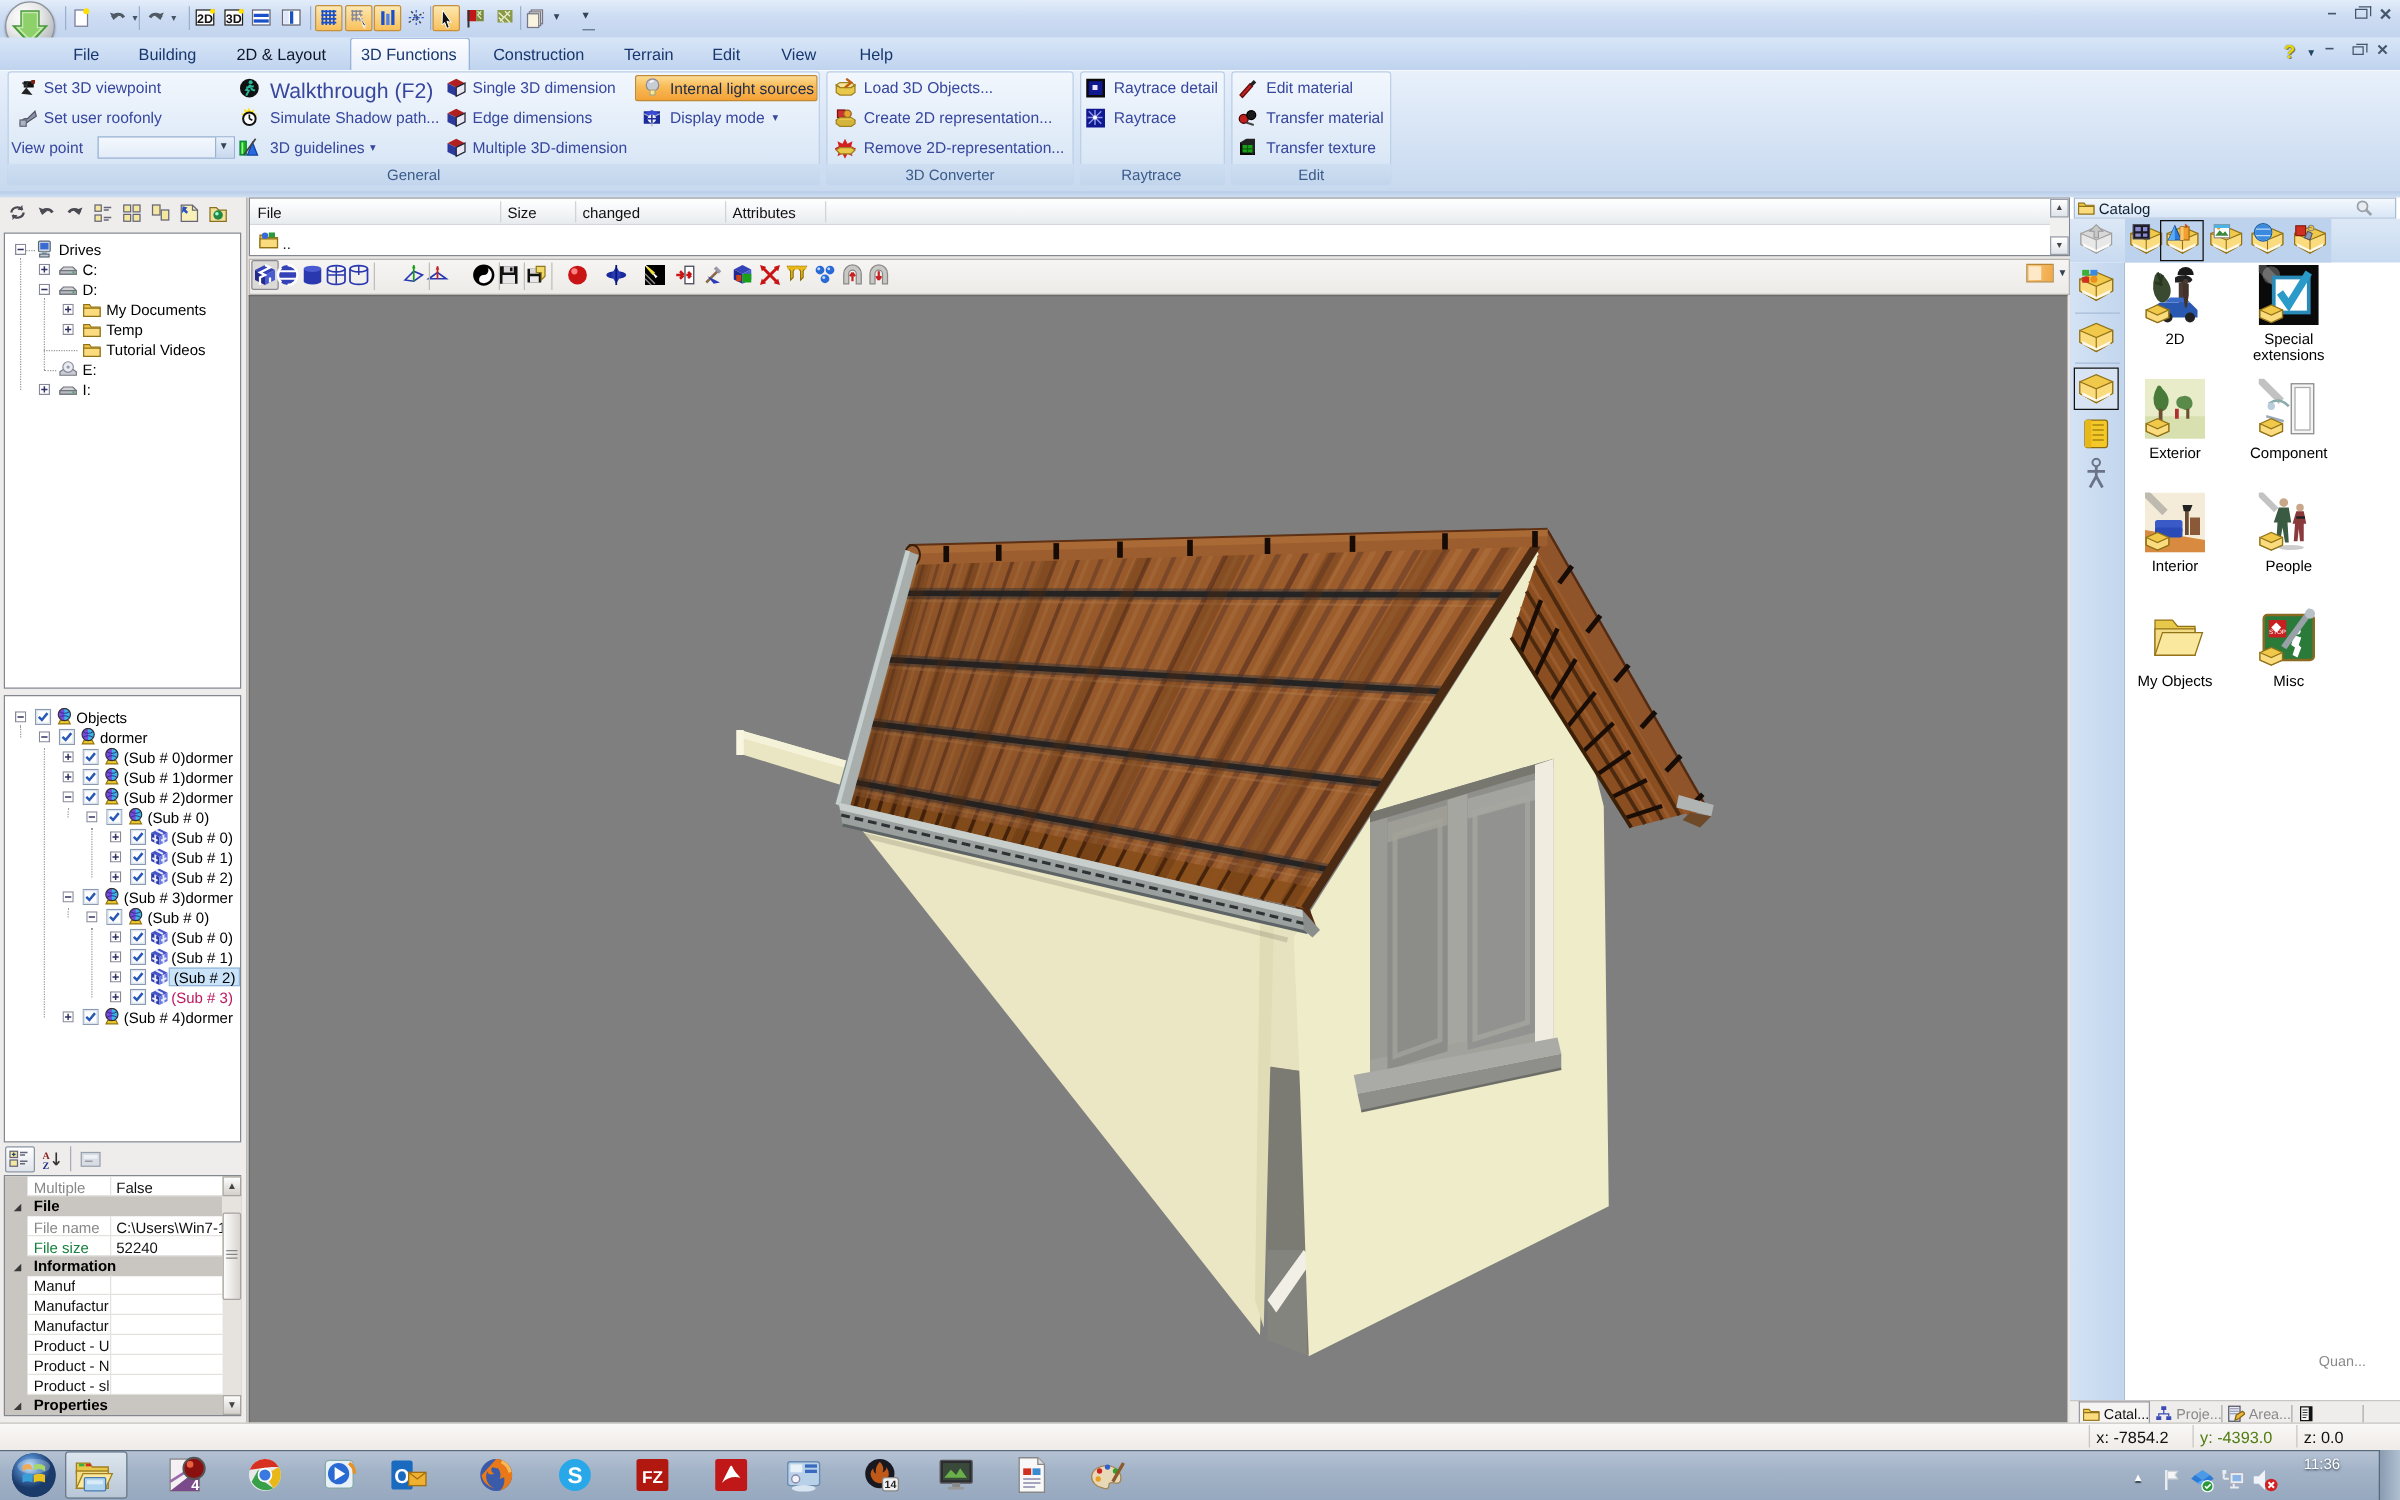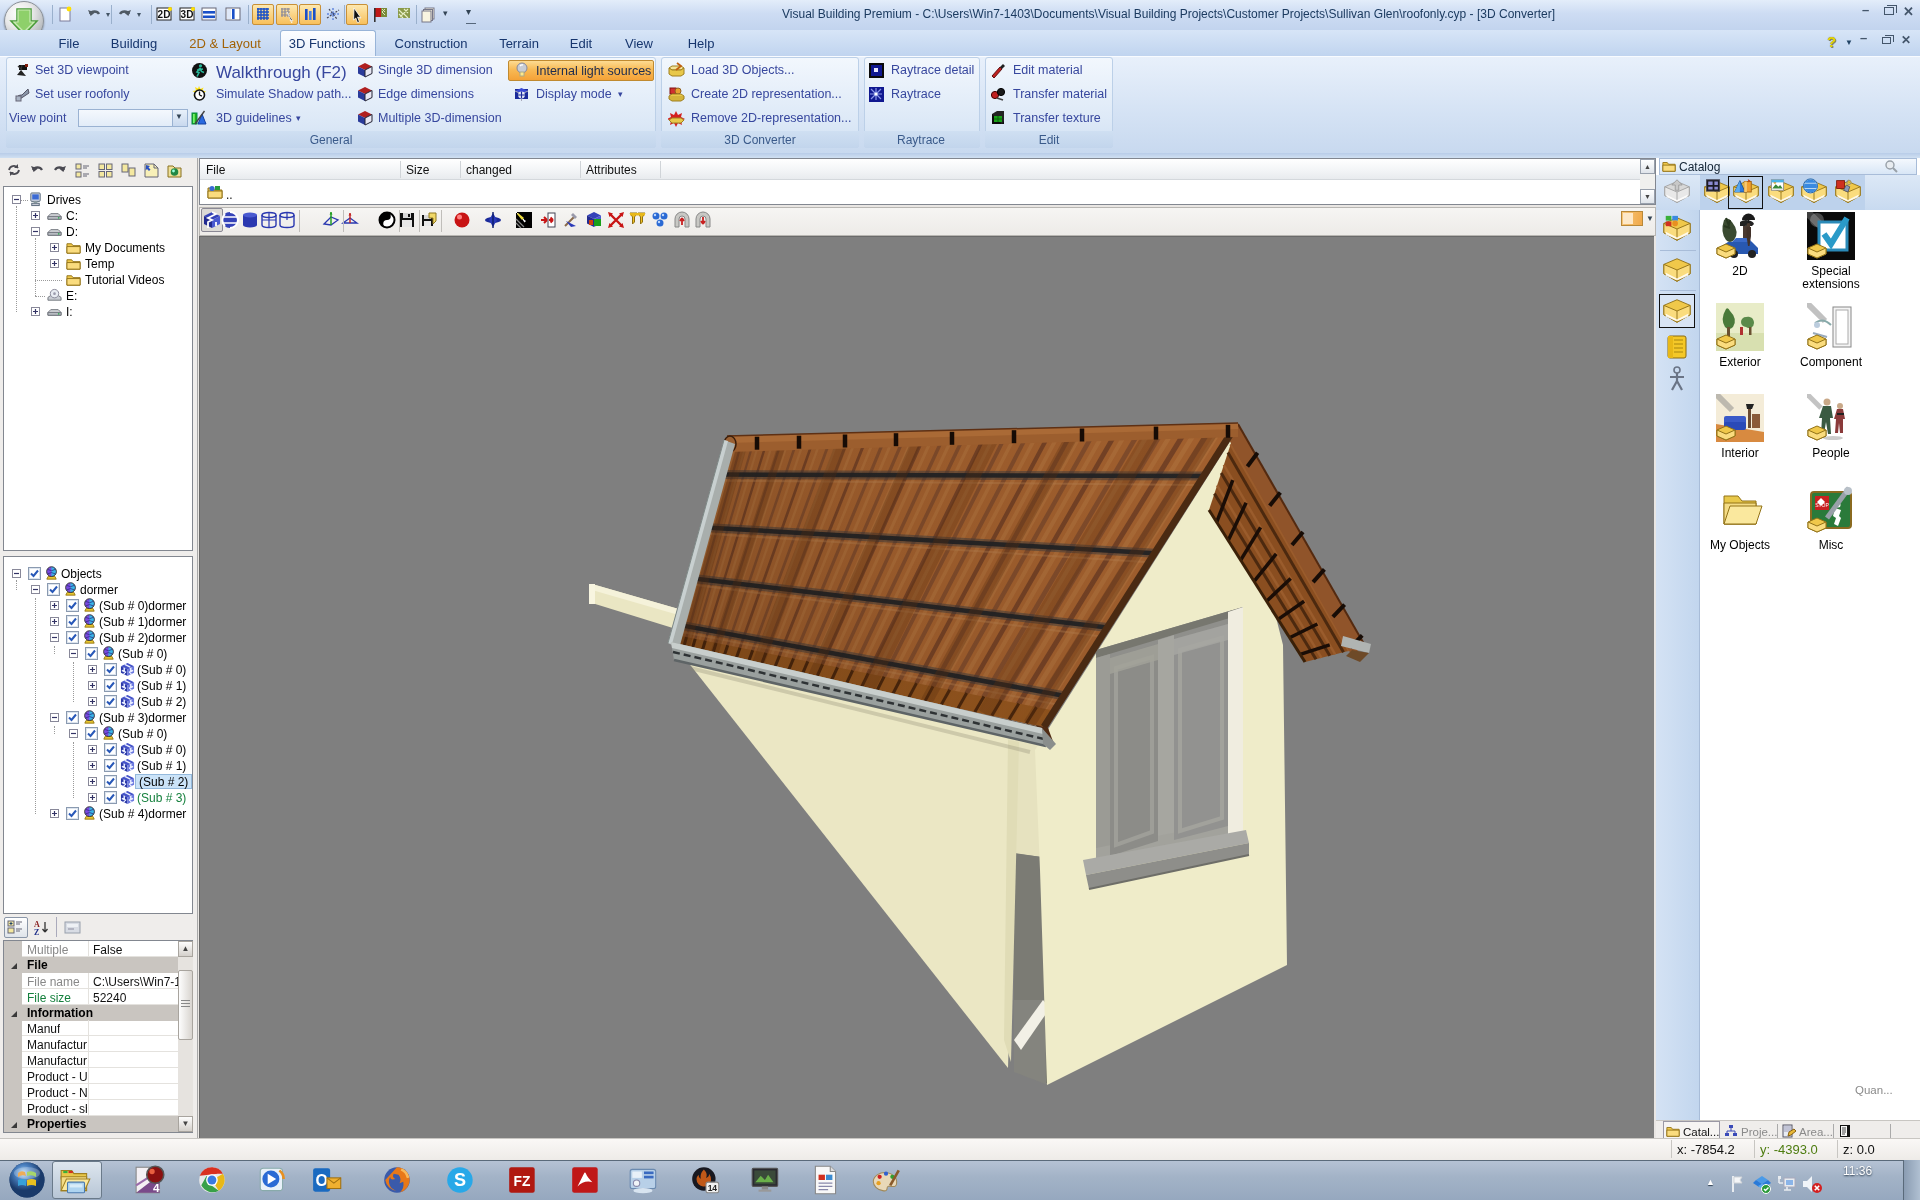--- a/index.html
+++ b/index.html
@@ -2,21 +2,20 @@
 <html><head><meta charset="utf-8"><style>
 *{margin:0;padding:0;box-sizing:border-box;}
 html,body{width:1920px;height:1200px;overflow:hidden;font-family:"Liberation Sans",sans-serif;}
 .a{position:absolute;}
 .txt{white-space:nowrap;}
 #root{position:absolute;left:0;top:0;width:1920px;height:1200px;background:#ccdcf2;}
 </style></head><body>
 <div id="root">
 
 <div class="a" style="left:0;top:0;width:1920px;height:30px;background:linear-gradient(#e3edfa,#cddcf3 45%,#c2d4ee);"></div>
-<div class="a txt" style="left:782px;top:7px;font-size:12px;color:#1c3b60;">Visual Building Premium - C:\Users\Win7-1403\Documents\Visual Building Projects\Customer Projects\Sullivan Glen\roofonly.cyp - [3D Converter]</div>
 <div class="a txt" style="left:1862px;top:2px;font-size:13px;color:#44566b;font-weight:bold;letter-spacing:8px;">–</div>
 <div class="a" style="left:1884px;top:7px;width:10px;height:8px;border:1px solid #44566b;"></div>
 <div class="a" style="left:1887px;top:5px;width:10px;height:8px;border:1px solid #44566b;border-bottom:none;border-left:none;"></div>
 <div class="a txt" style="left:1903px;top:4px;font-size:13px;color:#44566b;font-weight:bold;">✕</div>
 
 <div class="a" style="left:4px;top:1px;width:40px;height:40px;border-radius:50%;background:radial-gradient(circle at 35% 30%,#ffffff,#e8e8e8 40%,#b8bcc0 75%,#9aa0a6);box-shadow:0 1px 2px rgba(0,0,0,.4);border:1px solid #8a9098;"></div>
 <svg class="a" style="left:8px;top:5px;" width="32" height="32" viewBox="0 0 32 32">
  <path d="M9 4 h14 v12 h6 L16 30 L3 16 h6 Z" fill="#8ed06a" stroke="#4a9a3a" stroke-width="1.5"></path>
  <path d="M10 5 h12 v12 h4 L16 27 L6 17 h4 Z" fill="none" stroke="#d8f0c8" stroke-width="1.2" opacity=".8"></path>
 </svg>
@@ -97,21 +96,21 @@
     <div class="a" style="left:52px;top:5px;width:1px;height:19px;background:#9ab0cc;"></div>
     <div class="a" style="left:111px;top:5px;width:1px;height:19px;background:#9ab0cc;"></div>
     <div class="a" style="left:151px;top:5px;width:1px;height:19px;background:#9ab0cc;"></div>
     <div class="a" style="left:248px;top:5px;width:1px;height:19px;background:#9ab0cc;"></div>
     <div class="a" style="left:344px;top:5px;width:1px;height:19px;background:#9ab0cc;"></div>
     <div class="a" style="left:416px;top:5px;width:1px;height:19px;background:#9ab0cc;"></div>
     <div class="a" style="left:0;top:30px;width:1920px;height:26px;background:linear-gradient(#d7e5f7,#c0d4ef);"></div>
     <div class="a" style="left:280px;top:30px;width:96px;height:26px;background:linear-gradient(#fcfdff,#e8f0fb);border:1px solid #98b4d8;border-bottom:none;border-radius:3px 3px 0 0;"></div>
     <div class="a txt" style="left:69px;top:36px;transform:translateX(-50%);font-size:13px;color:#17366e;">File</div>
     <div class="a txt" style="left:134px;top:36px;transform:translateX(-50%);font-size:13px;color:#17366e;">Building</div>
-    <div class="a txt" style="left:225px;top:36px;transform:translateX(-50%);font-size:13px;color:#a16207;">2D &amp; Layout</div>
+    <div class="a txt" style="left:225px;top:36px;transform:translateX(-50%);font-size:13px;color:#0f172a;">2D &amp; Layout</div>
     <div class="a txt" style="left:327px;top:36px;transform:translateX(-50%);font-size:13px;color:#17366e;">3D Functions</div>
     <div class="a txt" style="left:431px;top:36px;transform:translateX(-50%);font-size:13px;color:#17366e;">Construction</div>
     <div class="a txt" style="left:519px;top:36px;transform:translateX(-50%);font-size:13px;color:#17366e;">Terrain</div>
     <div class="a txt" style="left:581px;top:36px;transform:translateX(-50%);font-size:13px;color:#17366e;">Edit</div>
     <div class="a txt" style="left:639px;top:36px;transform:translateX(-50%);font-size:13px;color:#17366e;">View</div>
     <div class="a txt" style="left:701px;top:36px;transform:translateX(-50%);font-size:13px;color:#17366e;">Help</div>
     <div class="a" style="left:0;top:56px;width:1920px;height:97px;background:linear-gradient(#e8f0fb,#d4e2f4 60%,#c8d9ef);border-top:1px solid #f8fbff;"></div>
     <div class="a" style="left:0;top:153px;width:1920px;height:5px;background:linear-gradient(#b8cce8,#d0e0f2);"></div>
     <div class="a" style="left:6px;top:57px;width:650px;height:91px;background:linear-gradient(#f2f7fd,#dde9f7 70%,#d2e1f3);border:1px solid #bcd0e8;border-radius:3px;"></div>
     <div class="a" style="left:6px;top:131px;width:650px;height:17px;background:linear-gradient(#cfdff2,#c2d5ec);border-radius:0 0 3px 3px;"></div>
@@ -491,21 +490,21 @@
     <div class="a" style="left:135px;top:774px;height:15px;padding:0 3px;background:#cbe3f8;border:1px solid #94b9dc;font-size:12px;line-height:14px;white-space:nowrap;">(Sub # 2)</div>
     <svg class="a" style="left:88px;top:793px;" width="9" height="9">
       <use href="#s-expp"></use>
     </svg>
     <svg class="a" style="left:104px;top:791px;" width="13" height="13">
       <use href="#s-chk"></use>
     </svg>
     <svg class="a" style="left:120px;top:790px;" width="15" height="15">
       <use href="#s-cube"></use>
     </svg>
-    <div class="a txt" style="left:137px;top:791px;font-size:12px;color:#15803d;">(Sub # 3)</div>
+    <div class="a txt" style="left:137px;top:791px;font-size:12px;color:#be185d;">(Sub # 3)</div>
     <svg class="a" style="left:50px;top:809px;" width="9" height="9">
       <use href="#s-expp"></use>
     </svg>
     <svg class="a" style="left:66px;top:807px;" width="13" height="13">
       <use href="#s-chk"></use>
     </svg>
     <svg class="a" style="left:82px;top:806px;" width="15" height="15">
       <use href="#s-globe"></use>
     </svg>
     <div class="a txt" style="left:99px;top:807px;font-size:12px;color:#000;">(Sub # 4)dormer</div>

